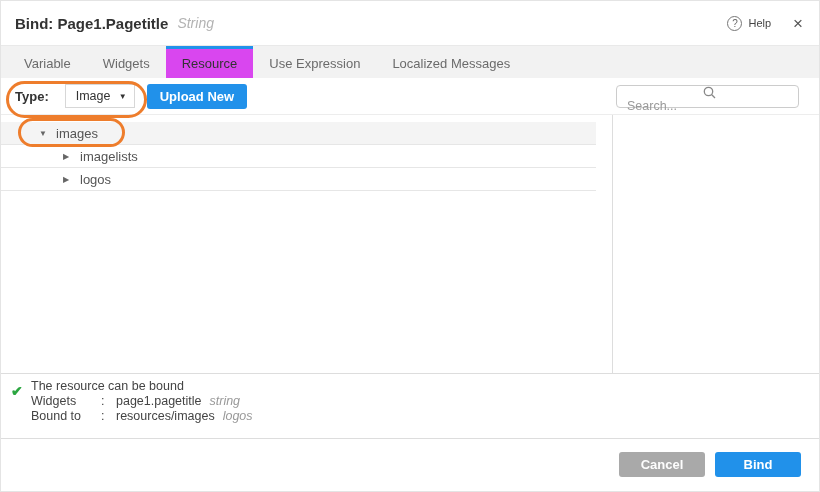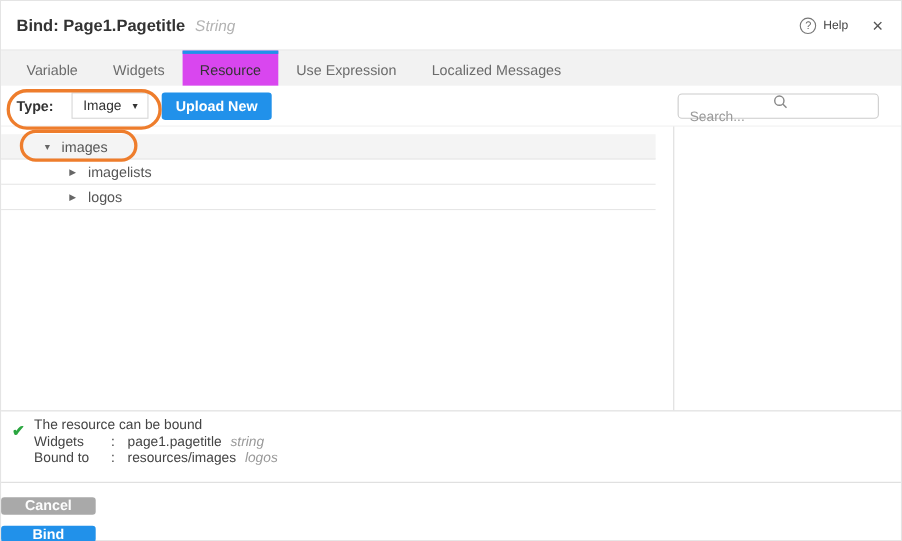--- a/index.html
+++ b/index.html
@@ -146,21 +146,20 @@
   .s-value { margin-right: 8px; }
   .s-hint { font-style: italic; color: #999; }
 
   
   .footer {
     height: 55px;
     border-top: 1px solid #ddd;
     display: flex; justify-content: flex-end; align-items: flex-start;
     gap: 10px;
     padding: 13px 18px 0 0;
-    flex-direction: column;
   }
   .footer .btn { width: 86px; height: 25px; }
 
   
   .annotation {
     position: absolute;
     border: 3px solid #ee7d2c;
     pointer-events: none;
   }
   .a1 { left: 5px; top: 80px; width: 141px; height: 37px; border-radius: 19px; }

